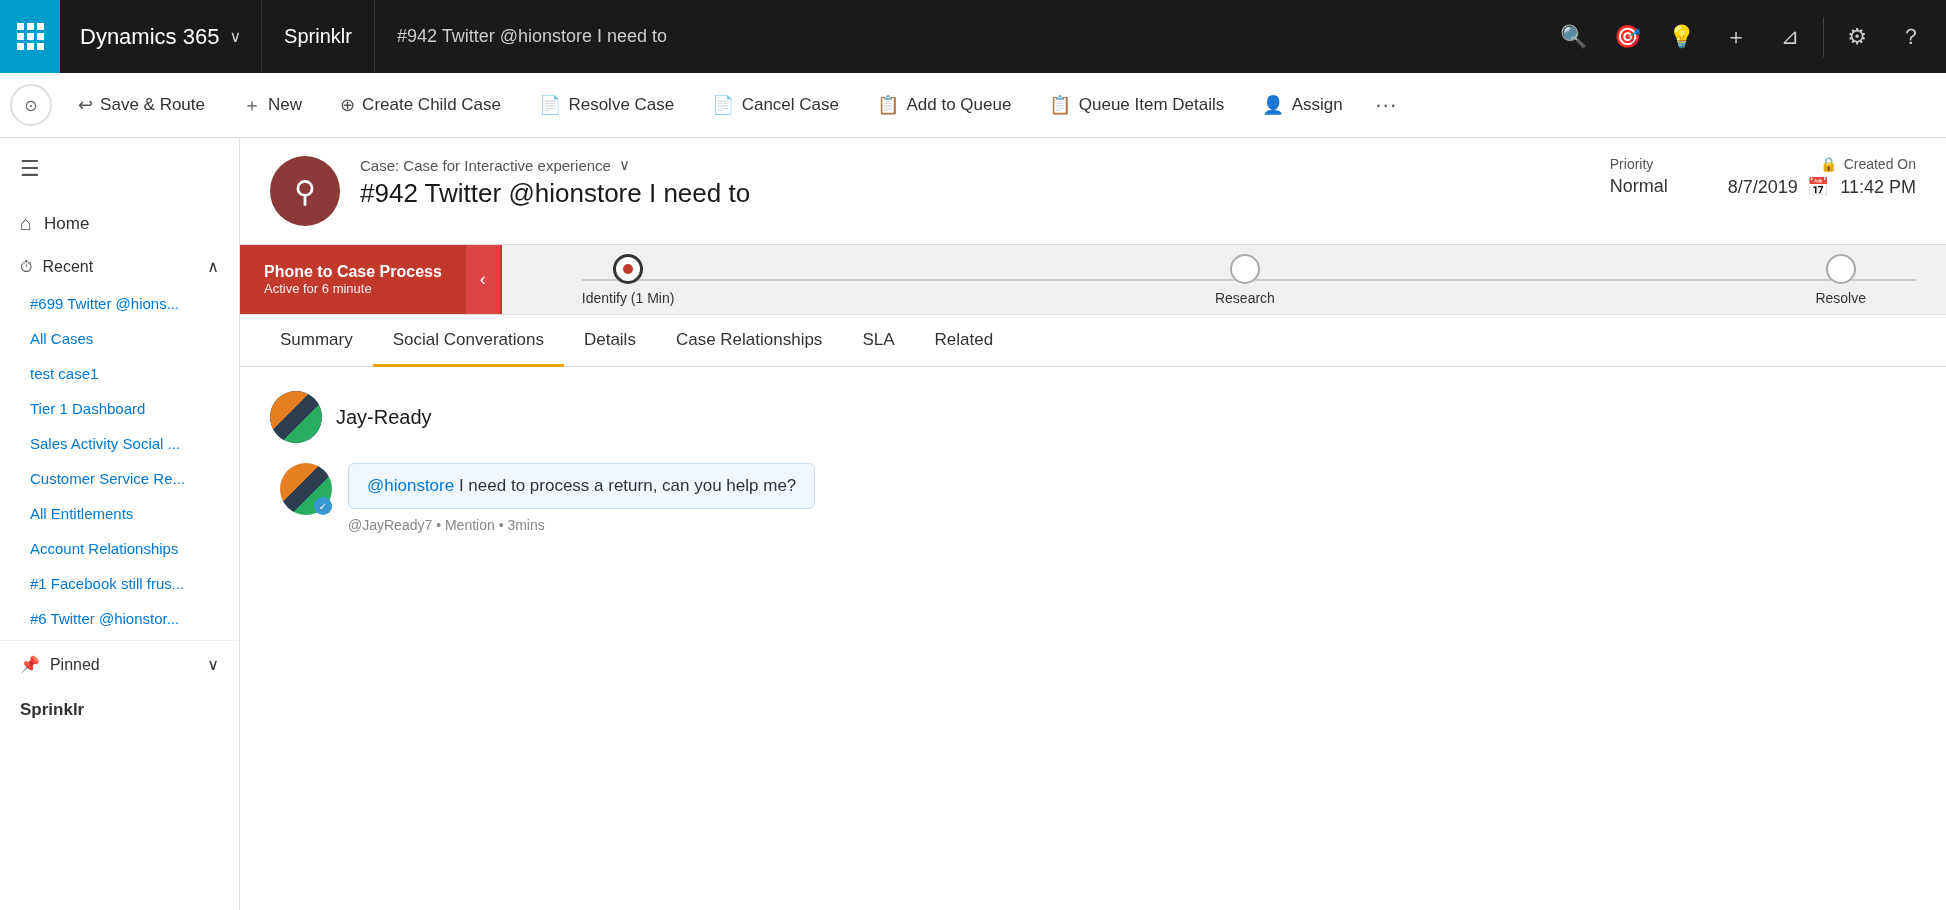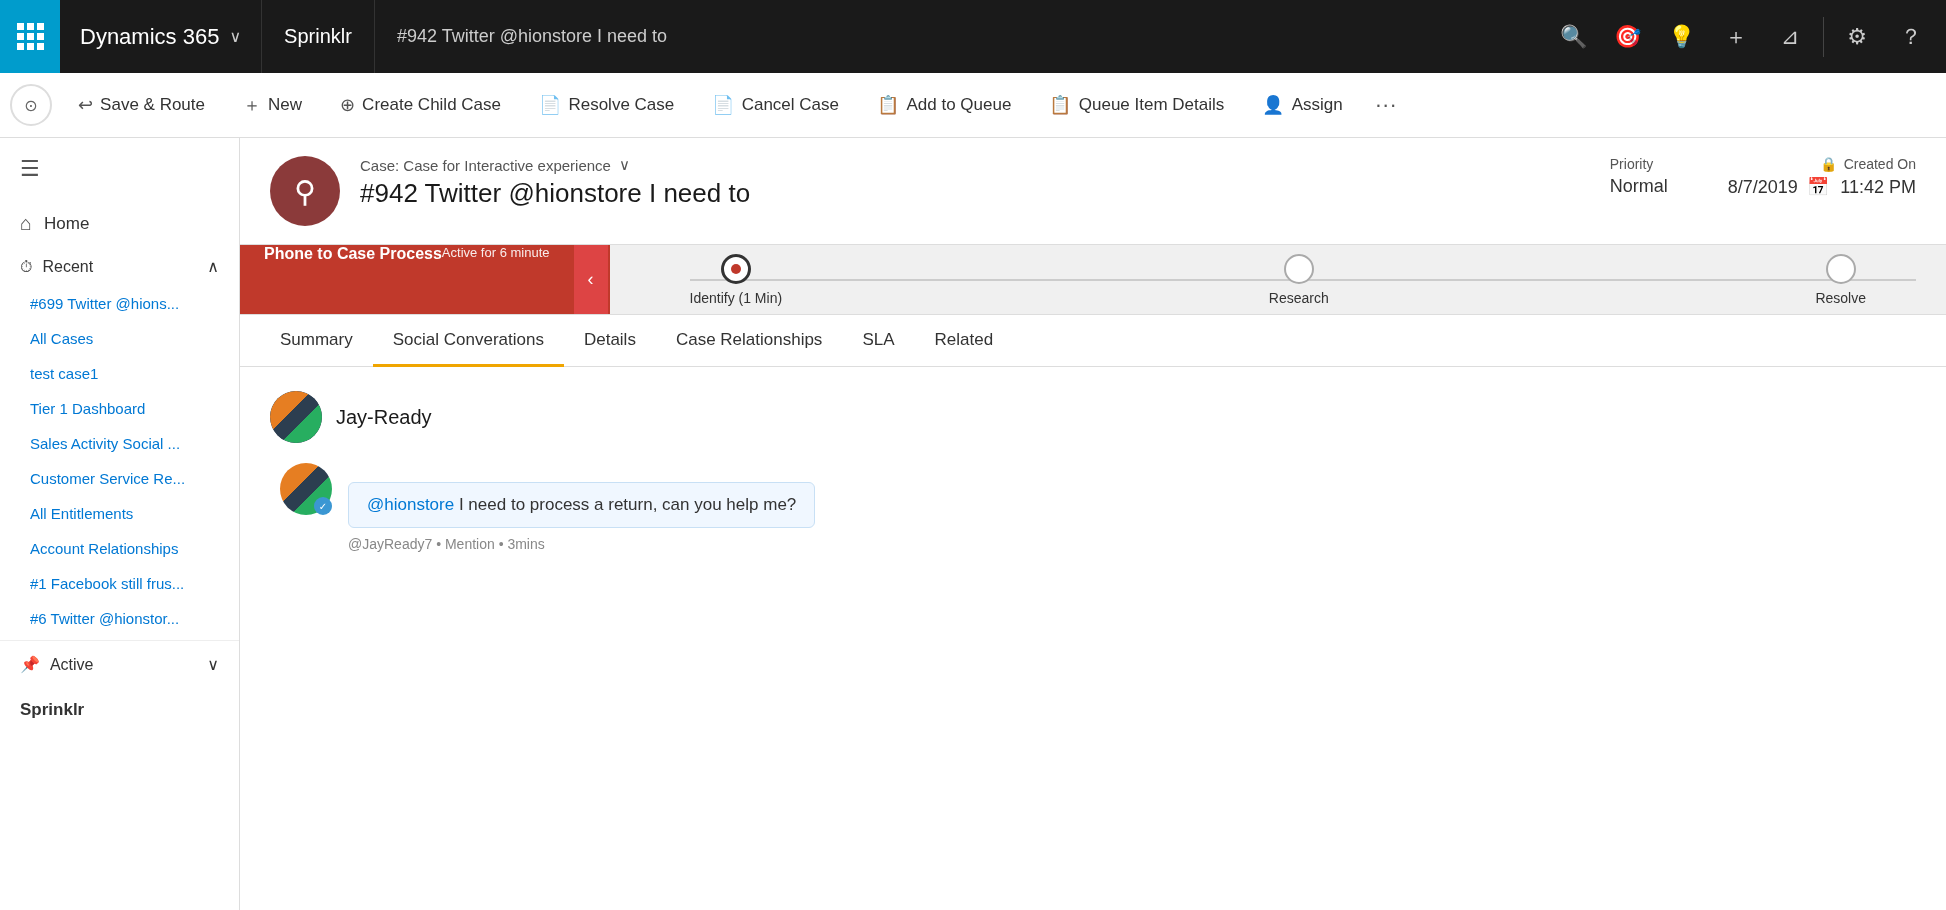--- a/index.html
+++ b/index.html
@@ -197,21 +197,21 @@
       background: #f0f0f0;
       display: flex; align-items: center;
       height: 70px;
       border-bottom: 1px solid #ddd;
     }
     .process-label {
       background: #c0392b;
       color: white;
       padding: 0 24px;
       height: 100%;
-      display: flex; flex-direction: row; justify-content: center;
+      display: flex; flex-direction: column; justify-content: center;
       min-width: 210px;
     }
     .process-label-title { font-size: 16px; font-weight: 600; }
     .process-label-sub { font-size: 13px; opacity: 0.9; }
     .process-collapse {
       width: 36px; height: 100%;
       background: #d44; display: flex; align-items: center; justify-content: center;
       cursor: pointer; color: white; font-size: 18px;
       border-right: 2px solid #c0392b;
     }
@@ -318,21 +318,20 @@
       display: flex; align-items: center; justify-content: center;
     }
     .message-badge-icon { color: white; font-size: 10px; }
     .message-bubble {
       background: #f0f7ff;
       border: 1px solid #c8e0f5;
       border-radius: 6px;
       padding: 12px 18px;
       font-size: 17px; color: #333;
       max-width: 700px;
-      margin-top: 19px;
     }
     .message-mention { color: #0078d4; font-weight: 500; }
     .message-meta {
       margin-top: 8px;
       font-size: 14px; color: #888;
       display: flex; gap: 10px;
     }
   </style>
 </head>
 <body>
@@ -428,21 +427,21 @@
     <div class="sidebar-recent-item">Sales Activity Social ...</div>
     <div class="sidebar-recent-item">Customer Service Re...</div>
     <div class="sidebar-recent-item">All Entitlements</div>
     <div class="sidebar-recent-item">Account Relationships</div>
     <div class="sidebar-recent-item">#1 Facebook still frus...</div>
     <div class="sidebar-recent-item">#6 Twitter @hionstor...</div>
     <div class="sidebar-divider"></div>
     <div class="sidebar-pinned-header">
       <div style="display:flex;align-items:center;gap:10px;">
         <span>📌</span>
-        <span>Active</span>
+        <span>Pinned</span>
       </div>
       <span>∨</span>
     </div>
     <div class="sidebar-sprinklr">Sprinklr</div>
   </div>
 
   <div class="content-area">
 
     <div class="case-header">
       <div class="case-avatar">

